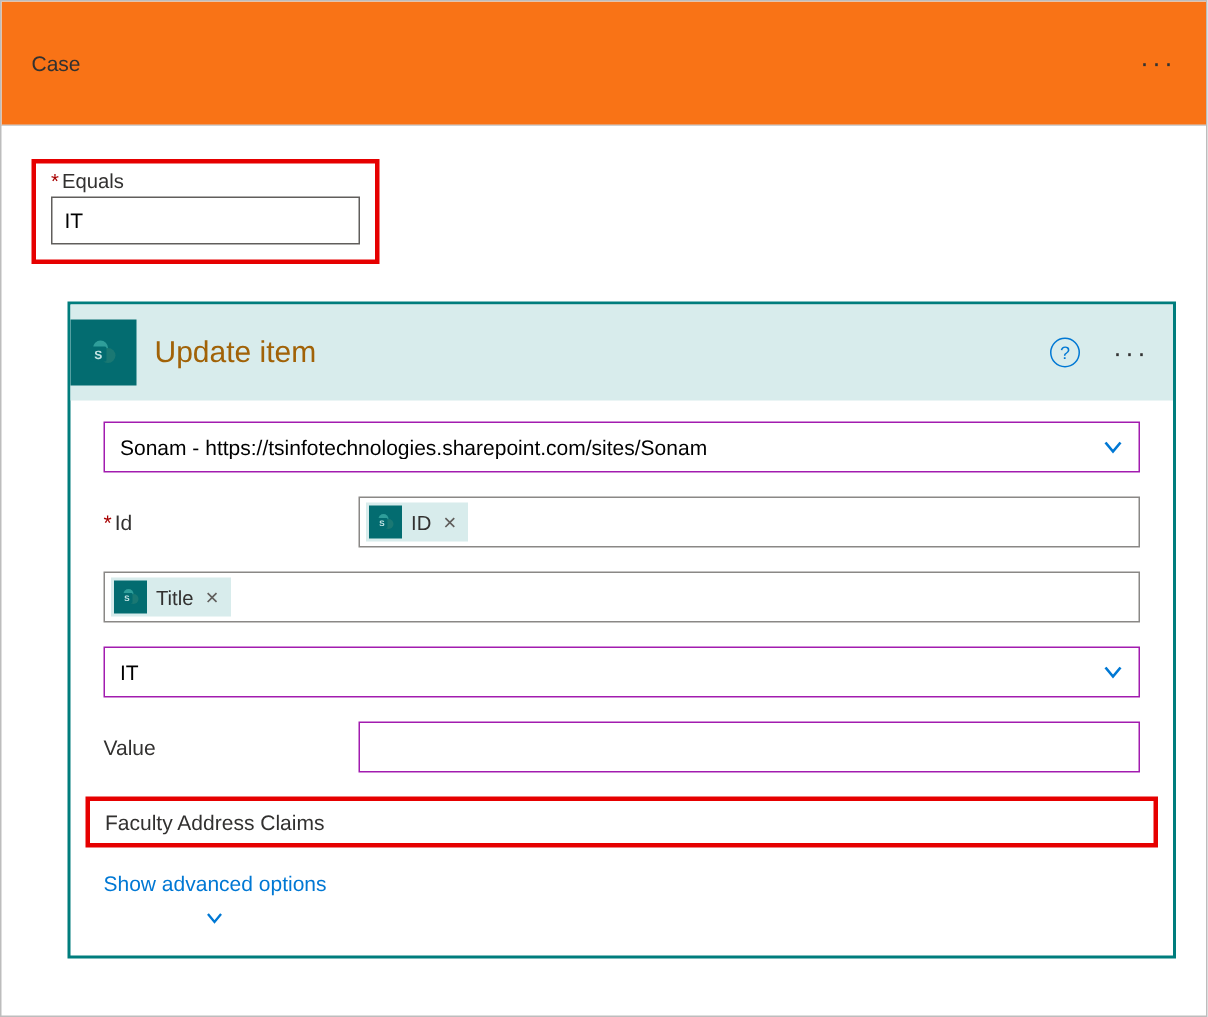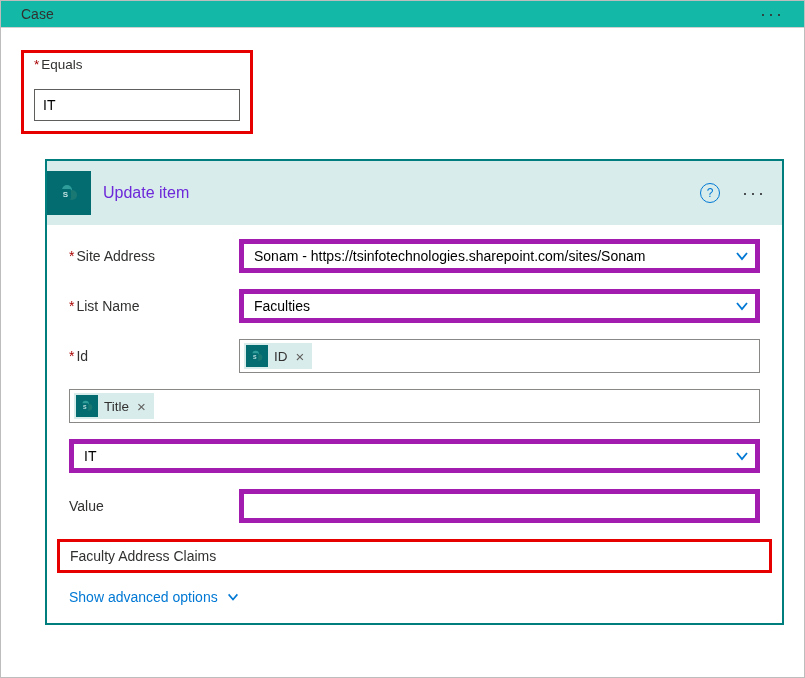--- a/index.html
+++ b/index.html
@@ -6,42 +6,42 @@
   body {
     font-family: "Segoe UI", -apple-system, sans-serif;
     background: #fff;
     font-size: 14px;
     color: #323130;
     width: 805px;
     height: 678px;
     border: 1px solid #bdbdbd;
   }
   .case-header {
-    background: #14b8a6;
-    padding: 4px 20px;
+    background: #f97316;
+    padding: 32px 20px;
     display: flex;
     justify-content: space-between;
     align-items: center;
     border-bottom: 1px solid #d0d0d0;
     text-align: center;
   }
   .dots {
     font-size: 18px;
     letter-spacing: 2px;
     color: #333;
     cursor: pointer;
     line-height: 1;
   }
   .case-body { padding: 22px 20px 20px 20px; }
   .equals-block {
     border: 3px solid #e60000;
     padding: 4px 10px 10px 10px;
     width: 232px;
   }
-  .lbl { font-size: 13.5px; color: #323130; display: block; margin-bottom: 17px; }
+  .lbl { font-size: 13.5px; color: #323130; display: block; margin-bottom: 3px; }
   .req-star { color: #a80000; margin-right: 2px; }
   .inp {
     width: 100%;
     border: 1px solid #605e5c;
     padding: 6px 8px;
     font-size: 14px;
     height: 32px;
   }
 
   .action-card {
@@ -56,21 +56,21 @@
     display: flex;
     align-items: center;
     gap: 12px;
   }
   .action-icon {
     width: 44px; height: 44px;
     background: #036c70;
     display: flex; align-items: center; justify-content: center;
     color: #c4e3e3;
   }
-  .action-title { flex: 1; font-size: 16px; color: #6d28d9; }
+  .action-title { flex: 1; font-size: 20px; color: #a16207; }
   .help-icon {
     width: 20px; height: 20px;
     border: 1.5px solid #0078d4;
     border-radius: 50%;
     color: #0078d4;
     font-size: 12px;
     display: flex; align-items: center; justify-content: center;
   }
   .action-body { padding: 14px 22px 8px 22px; }
   .field-row {
@@ -79,21 +79,21 @@
     margin-bottom: 16px;
   }
   .field-label {
     width: 170px;
     font-size: 14px;
     padding-right: 10px;
   }
   .field-input-wrap { flex: 1; position: relative; }
   .field-input {
     width: 100%;
-    border: 5px solid #a21caf;
+    border: 1px solid #a21caf;
     padding: 7px 36px 7px 10px;
     font-size: 14px;
     height: 34px;
     background: #fff;
   }
   .chev {
     position: absolute;
     right: 10px; top: 50%; transform: translateY(-50%);
     color: #0078d4;
   }
@@ -136,20 +136,21 @@
 
   .show-advanced {
     color: #0078d4;
     font-size: 14px;
     display: inline-flex;
     align-items: center;
     gap: 8px;
     cursor: pointer;
     margin-top: 6px;
     margin-bottom: 10px;
+    flex-direction: column;
   }
 </style>
 </head>
 <body>
 
 <div class="case-header">
   <span>Case</span>
   <span class="dots">···</span>
 </div>
 
@@ -172,46 +173,30 @@
         </svg>
       </div>
       <div class="action-title">Update item</div>
       <div class="help-icon">?</div>
       <span class="dots" style="margin-left:10px">···</span>
     </div>
 
     <div class="action-body">
 
       <div class="field-row">
-        <div class="field-label">
-          <span class="req-star">*</span><span>Site Address</span>
-        </div>
         <div class="field-input-wrap">
           <input class="field-input" value="Sonam - https://tsinfotechnologies.sharepoint.com/sites/Sonam" style="">
           <span class="chev">
             <svg width="16" height="16" viewBox="0 0 16 16">
                 <path d="M3 5 L8 11 L13 5" stroke="#0078d4" stroke-width="1.8" fill="none"></path>
               </svg>
           </span>
         </div>
       </div>
 
-      <div class="field-row">
-        <div class="field-label">
-          <span class="req-star">*</span><span>List Name</span>
-        </div>
-        <div class="field-input-wrap">
-          <input class="field-input" value="Faculties" style="">
-          <span class="chev">
-            <svg width="16" height="16" viewBox="0 0 16 16">
-                <path d="M3 5 L8 11 L13 5" stroke="#0078d4" stroke-width="1.8" fill="none"></path>
-              </svg>
-          </span>
-        </div>
-      </div>
 
       <div class="field-row">
         <div class="field-label">
           <span class="req-star">*</span><span>Id</span>
         </div>
         <div class="field-input-wrap">
           <div class="token-field">
             <span class="token">
               <span class="token-icon">
                 <svg width="16" height="16" viewBox="0 0 24 24">

